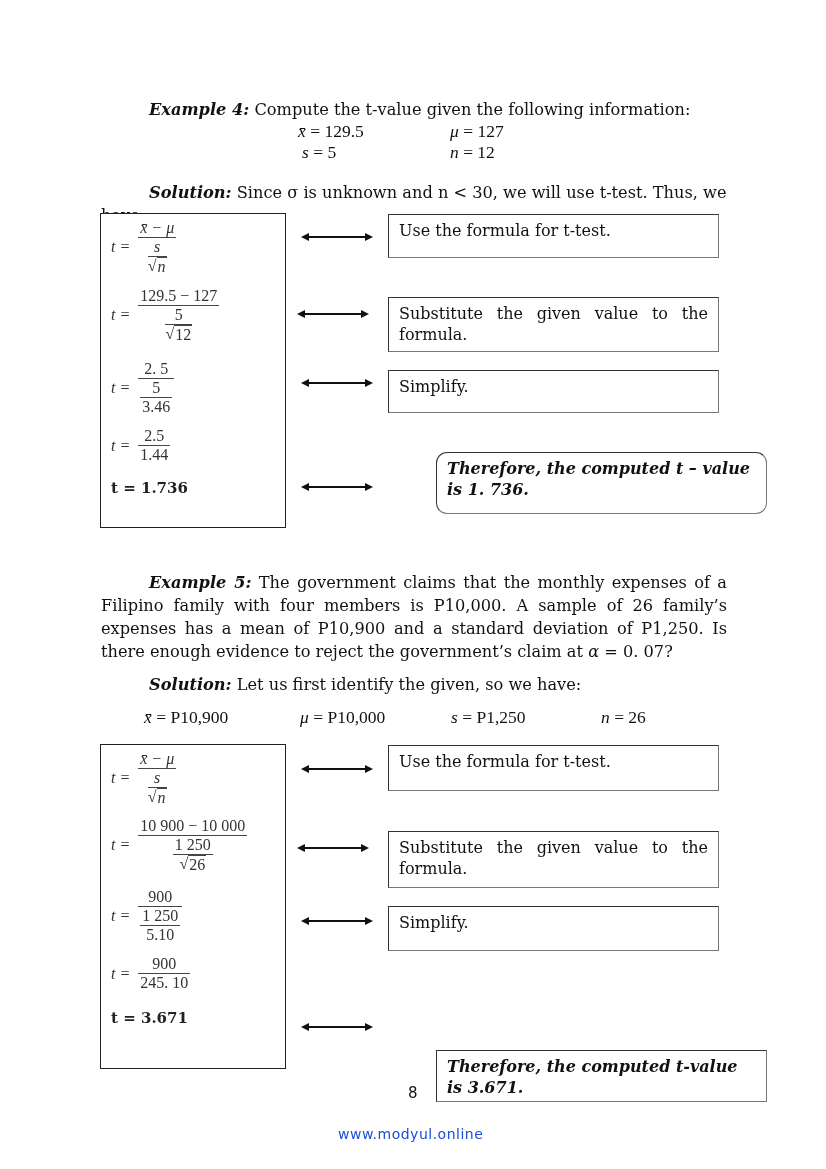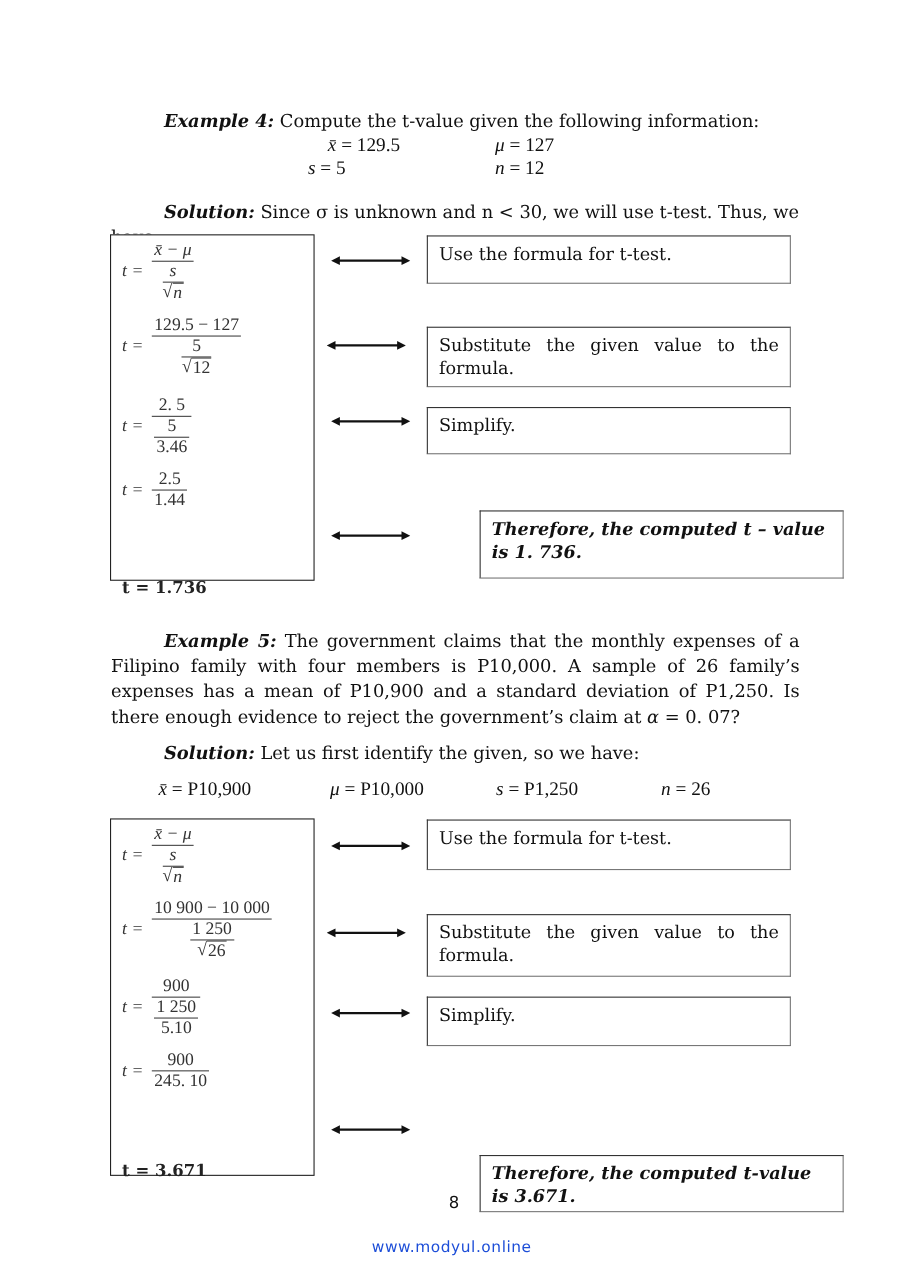--- a/index.html
+++ b/index.html
@@ -18,41 +18,41 @@
     .arrow { position: absolute; width: 72px; height: 10px; }
     .eq { position: absolute; left: 10px; display: flex; align-items: center; font-family: "Liberation Serif", serif; font-size: 16px; color: #333; }
     .eq .lhs { font-style: italic; margin-right: 8px; }
     .frac { display: inline-flex; flex-direction: column; align-items: center; }
     .frac > .num { padding: 0 2px; line-height: 18px; }
     .frac > .bar { height: 1px; background: #444; align-self: stretch; }
     .frac > .den { padding: 0 2px; line-height: 18px; display:flex; flex-direction:column; align-items:center; }
     .sqrt { display: inline-flex; align-items: flex-end; }
     .sqrt .rad { font-size: 16px; }
     .sqrt .under { border-top: 1px solid #444; padding: 0 1px; line-height: 17px; }
-    .final { font-weight: bold; font-family: "DejaVu Serif", serif; font-size: 15px; color:#222;margin-top:46px; }
+    .final { font-weight: bold; font-family: "DejaVu Serif", serif; font-size: 15px; color:#222; }
     .pagenum { font-family: "DejaVu Sans", sans-serif; font-size: 15px; }
     .watermark { font-family: "DejaVu Sans", sans-serif; font-size: 14px; color: #1d4ed8; letter-spacing: 0.5px; }
   </style>
 </head>
 <body>
 
 <div class="abs para" style="left:101px; top:98px; width:640px;">
   <span class="bi">Example 4:</span>
   <span>Compute the t-value given the following information:</span>
 </div>
 
 <div class="abs serif2" style="left:298px; top:121px;">
   <span class="var">x̄</span>
   <span>= 129.5</span>
 </div>
 <div class="abs serif2" style="left:450px; top:121px;">
   <span class="var">μ</span>
   <span>= 127</span>
 </div>
-<div class="abs serif2" style="left:280px; top:142px;text-align:right;">
+<div class="abs serif2" style="left:302px; top:142px;text-align:right;">
   <span class="var">s</span>
   <span>= 5</span>
 </div>
 <div class="abs serif2" style="left:450px; top:142px;">
   <span class="var">n</span>
   <span>= 12</span>
 </div>
 
 <div class="abs para" style="left:101px; top:181px; width:640px;">
   <span class="bi">Solution:</span>
@@ -143,21 +143,21 @@
     <line x1="5" y1="5" x2="67" y2="5" stroke="#111" stroke-width="2"></line>
     <polygon points="0,5 8,1 8,9" fill="#111"></polygon>
     <polygon points="72,5 64,1 64,9" fill="#111"></polygon>
   </svg>
 
 <div class="right-box" style="top:214px; height:44px;">Use the formula for t-test.</div>
 <div class="right-box just" style="top:297px; height:55px;">
     <span style="text-align-last:left;">Substitute the given value to the formula.</span>
   </div>
 <div class="right-box" style="top:370px; height:43px;">Simplify.</div>
-<div class="right-box bi" style="top:464px; height:62px;">Therefore, the computed t – value is 1. 736.</div>
+<div class="right-box bi" style="top:452px; height:62px;border-radius:11px;">Therefore, the computed t – value is 1. 736.</div>
 
 <div class="abs para just" style="left:101px; top:571px; width:626px;">
   <span class="bi">Example 5:</span>
   <span>The government claims that the monthly expenses of a Filipino family with four members is P10,000. A sample of 26 family’s expenses has a mean of P10,900 and a standard deviation of P1,250. Is there enough evidence to reject the government’s claim at</span>
   <span class="var">α</span>
   <span>= 0. 07?</span>
 </div>
 
 <div class="abs para" style="left:101px; top:673px; width:640px;">
   <span class="bi">Solution:</span>

